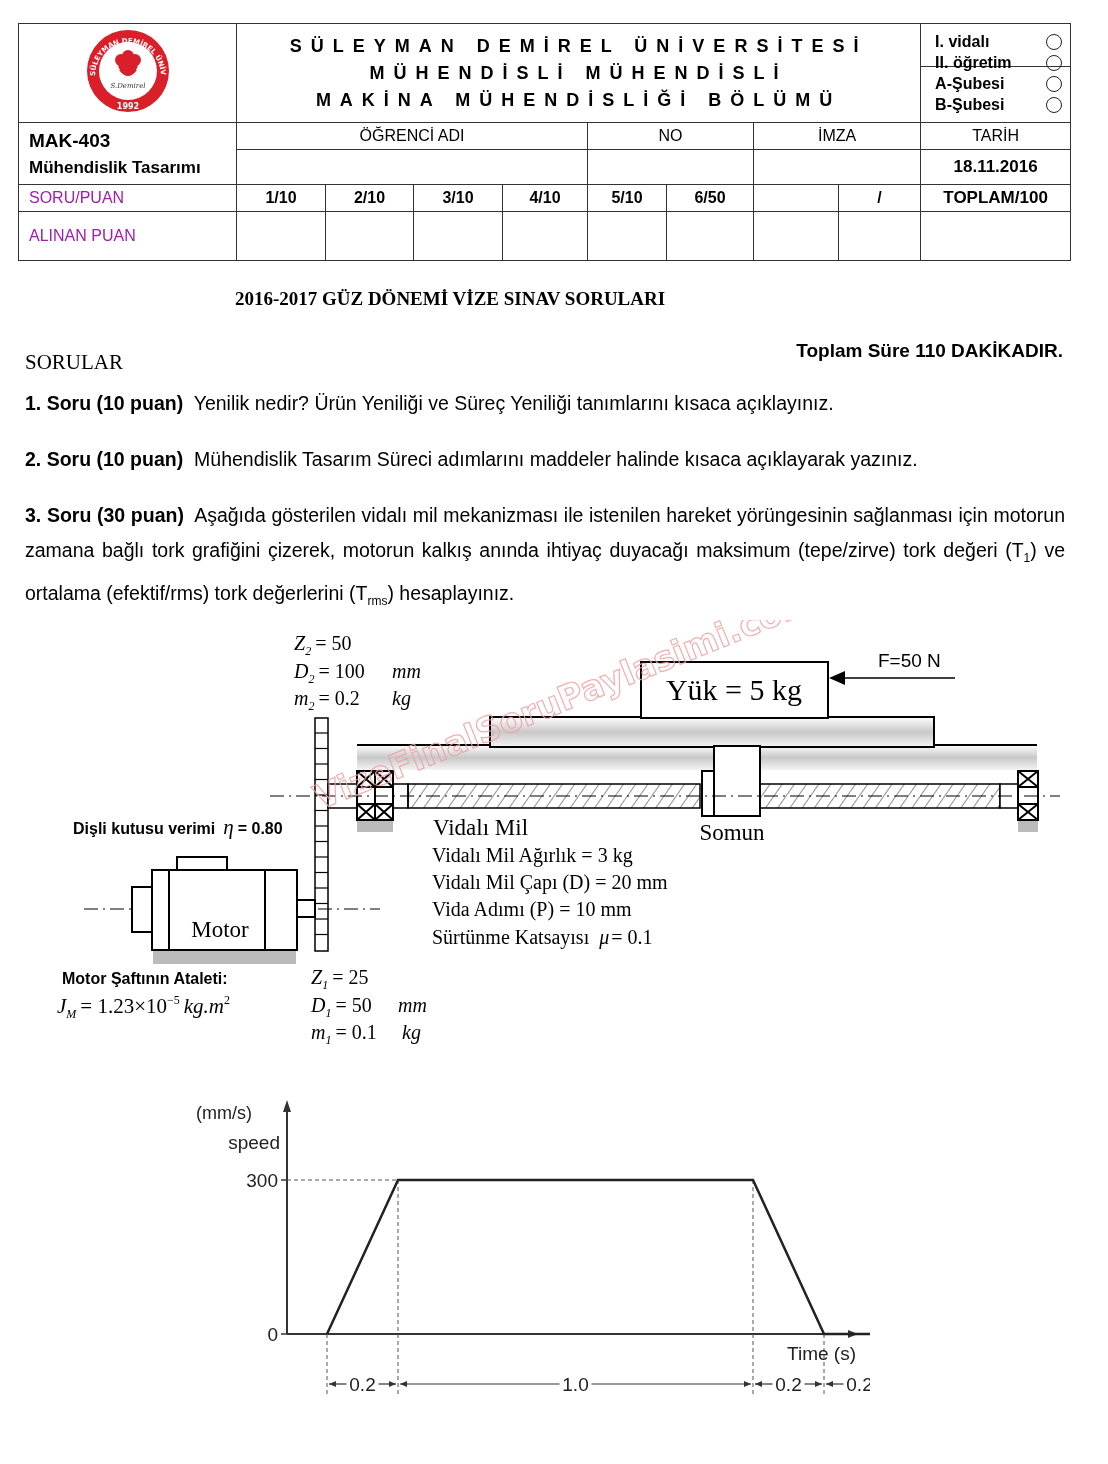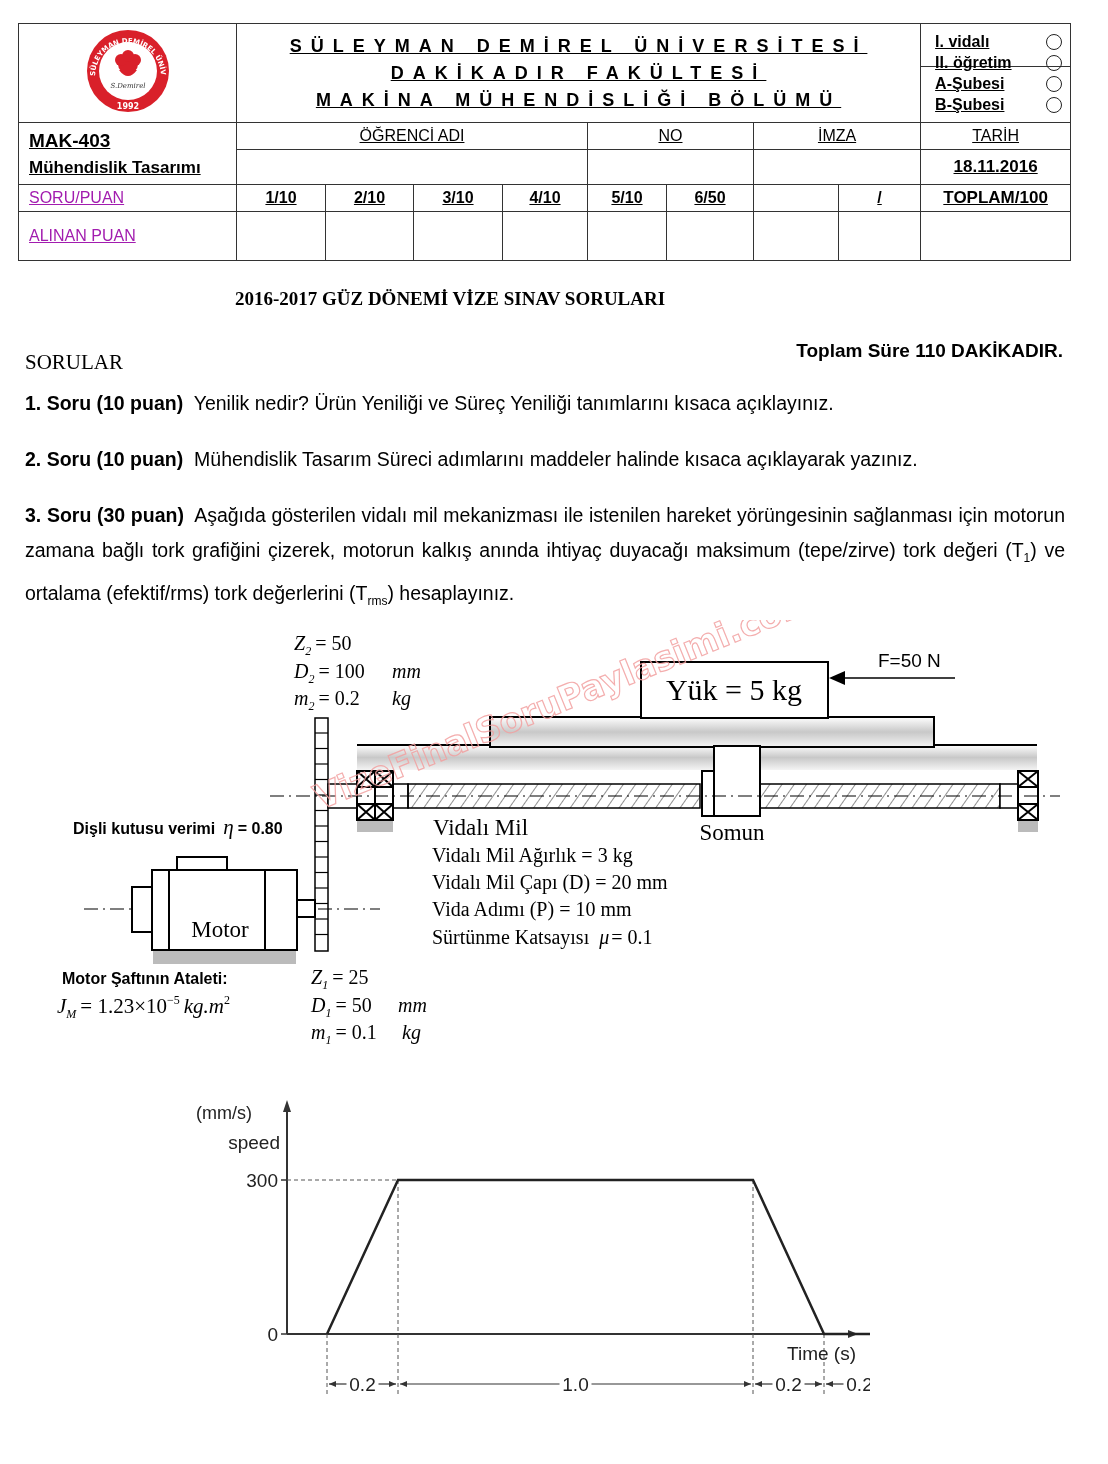--- a/index.html
+++ b/index.html
@@ -1,20 +1,20 @@
 <!DOCTYPE html>
 <html><head>
 <meta charset="utf-8">
 <style>
   html, body { margin: 0; padding: 0; background: #ffffff; }
   body { width: 1108px; height: 1464px; position: relative; overflow: hidden; font-family: "Liberation Sans", sans-serif; color: #000; }
 
   
   .hdr { position: absolute; left: 18px; top: 23px; width: 1052px; height: 236px; border-collapse: collapse; table-layout: fixed; }
-  .hdr td { border: 1.5px solid #333; padding: 0; font-family: "Liberation Sans", sans-serif; font-size: 16px; text-align: center; vertical-align: middle; text-decoration: underline; }
+  .hdr td { border: 1.5px solid #333; padding: 0; font-family: "Liberation Sans", sans-serif; font-size: 16px; text-align: center; vertical-align: middle; }
   .hdr .logo-cell { height: 98px; }
   .hdr .title-cell { text-align: center; line-height: 27px; font-weight: bold; font-size: 18px; letter-spacing: 9px; }
   .hdr .title-line { display: block; }
   .opt-cell { text-align: left; padding-left: 14px !important; font-weight: bold; font-size: 17px; line-height: 21px; }
   .opt-row { display: flex; justify-content: space-between; align-items: center; padding-right: 8px; }
   .radio { width: 16px; height: 16px; border: 1.3px solid #222; border-radius: 50%; display: inline-block; box-sizing: border-box; }
   .course-cell { text-align: left !important; padding-left: 10px !important; font-weight: bold; }
   .course-code { font-size: 19px; display: block; line-height: 27px; }
   .course-name { font-size: 17px; display: block; line-height: 27px; }
   .lbl-small { font-size: 15px; }
@@ -71,21 +71,21 @@
               <circle cx="38" cy="34" r="6"></circle>
               <circle cx="52" cy="34" r="6"></circle>
               <circle cx="45" cy="30" r="6"></circle>
           <path d="M36 44 Q45 56 54 44 Z"></path>
         </g>
         <text x="45" y="62" font-size="7" fill="#333" text-anchor="middle" font-family="DejaVu Serif, serif" font-style="italic">S.Demirel</text>
       </svg>
     </td>
     <td colspan="8" class="title-cell">
       <span class="title-line">SÜLEYMAN DEMİREL ÜNİVERSİTESİ</span>
-      <span class="title-line">DAKİKADIR FAKÜLTESİ</span>
+      <span class="title-line">MÜHENDİSLİ MÜHENDİSLİ</span>
       <span class="title-line">MAKİNA MÜHENDİSLİĞİ BÖLÜMÜ</span>
     </td>
     <td class="opt-cell" style="padding:0 !important;">
       <div style="border-bottom:1.5px solid #333; padding:4px 0 4px 14px; height:40px; box-sizing:border-box; margin-top:-2px;">
         <div class="opt-row">
               <span>I. vidalı</span>
               <span class="radio"></span>
             </div>
         <div class="opt-row">
               <span>II. öğretim</span>

